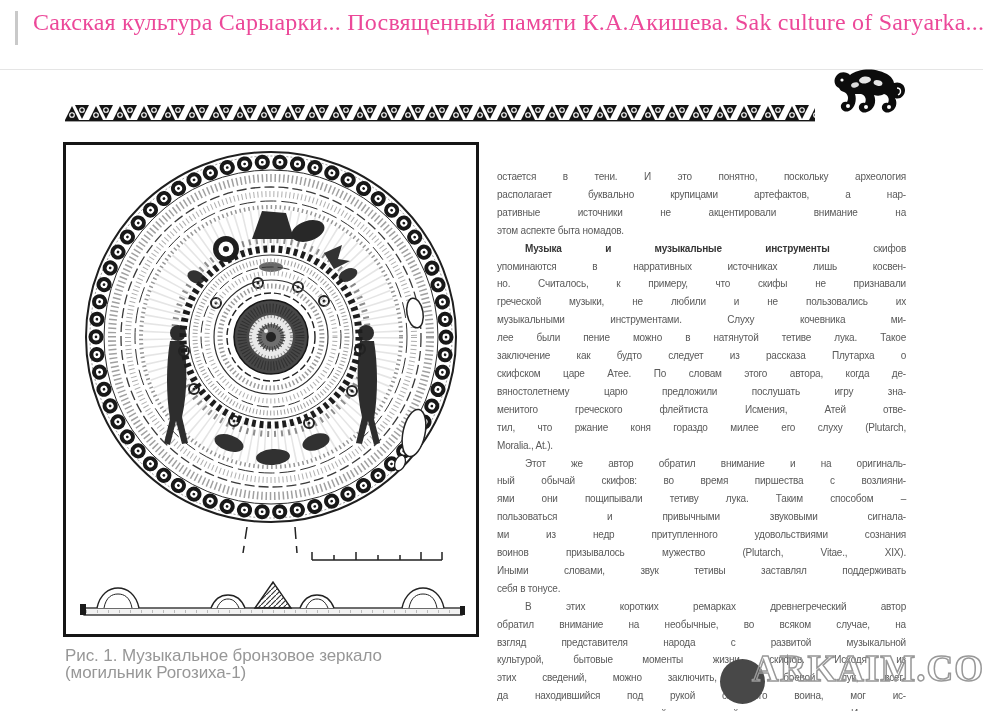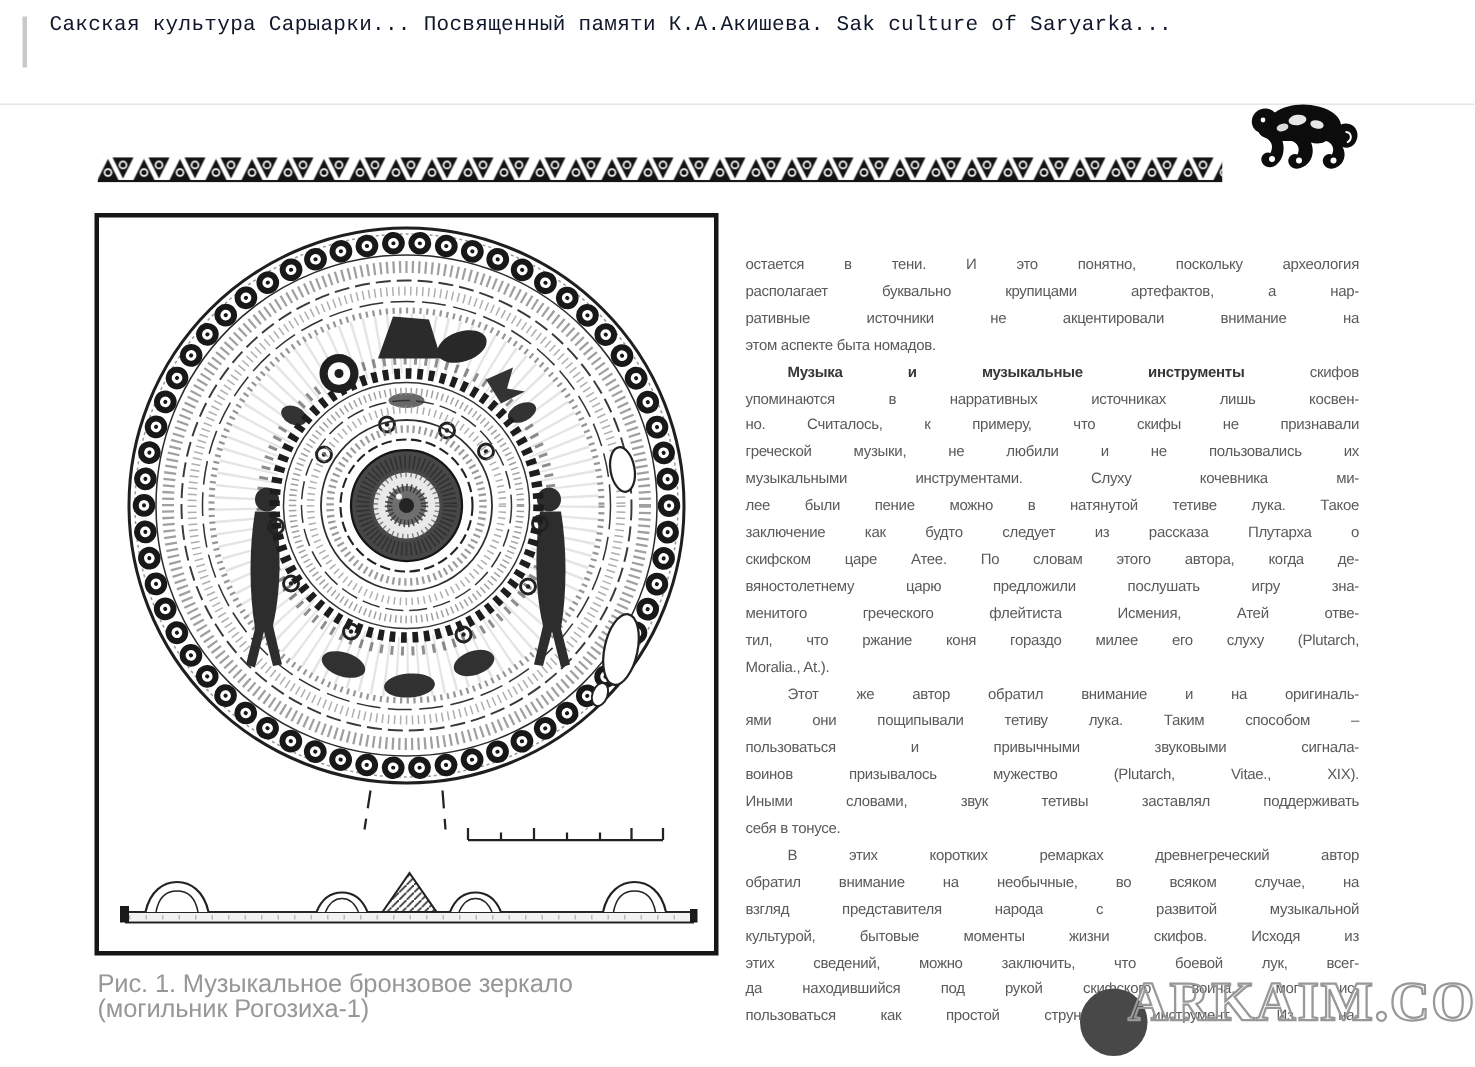--- a/index.html
+++ b/index.html
@@ -3,21 +3,21 @@
 <meta charset="utf-8">
 <style>
   html,body{margin:0;padding:0}
   body{
     width:983px;height:711px;background:#ffffff;position:relative;overflow:hidden;
     font-family:"Liberation Sans",sans-serif;
   }
   .accent-bar{position:absolute;left:15px;top:11px;width:3px;height:34px;background:#c9c9c9}
   .page-title{
     position:absolute;left:33px;top:9px;white-space:nowrap;
-    font-family:Liberation Mono, monospace;font-size:14px;color:#0f172a;letter-spacing:.2px;
+    font-family:Liberation Serif, serif;font-size:24px;color:#ec4899;letter-spacing:.2px;
   }
   .header-divider{position:absolute;left:0;top:69px;width:983px;height:1px;background:#e5e5e5}
   .ornament{position:absolute;left:65px;top:103px;width:750px;height:19px}
   .panther{position:absolute;left:827px;top:66px;width:84px;height:54px}
   .figure-frame{
     position:absolute;left:63px;top:142px;width:416px;height:495px;box-sizing:border-box;
     border:3px solid #161616;background:#fff;
   }
   .figure-caption{
     position:absolute;left:65px;top:648px;width:400px;
@@ -208,22 +208,24 @@
   <div class="line">музыкальными инструментами. Слуху кочевника ми-</div>
   <div class="line">лее были пение можно в натянутой тетиве лука. Такое</div>
   <div class="line">заключение как будто следует из рассказа Плутарха о</div>
   <div class="line">скифском царе Атее. По словам этого автора, когда де-</div>
   <div class="line">вяностолетнему царю предложили послушать игру зна-</div>
   <div class="line">менитого греческого флейтиста Исмения, Атей отве-</div>
   <div class="line">тил, что ржание коня гораздо милее его слуху (Plutarch,</div>
   <div class="line last">Moralia., At.).</div>
 
   <div class="line indent">Этот же автор обратил внимание и на оригиналь-</div>
+  <div class="line">ный обычай скифов: во время пиршества с возлияни-</div>
   <div class="line">ями они пощипывали тетиву лука. Таким способом –</div>
   <div class="line">пользоваться и привычными звуковыми сигнала-</div>
+  <div class="line">ми из недр притупленного удовольствиями сознания</div>
   <div class="line">воинов призывалось мужество (Plutarch, Vitae., XIX).</div>
   <div class="line">Иными словами, звук тетивы заставлял поддерживать</div>
   <div class="line last">себя в тонусе.</div>
 
   <div class="line indent">В этих коротких ремарках древнегреческий автор</div>
   <div class="line">обратил внимание на необычные, во всяком случае, на</div>
   <div class="line">взгляд представителя народа с развитой музыкальной</div>
   <div class="line">культурой, бытовые моменты жизни скифов. Исходя из</div>
   <div class="line">этих сведений, можно заключить, что боевой лук, всег-</div>
   <div class="line">да находившийся под рукой скифского воина, мог ис-</div>

